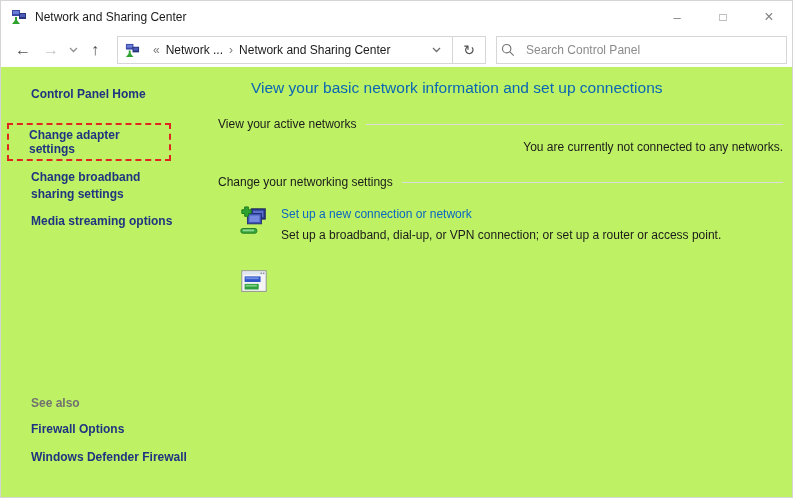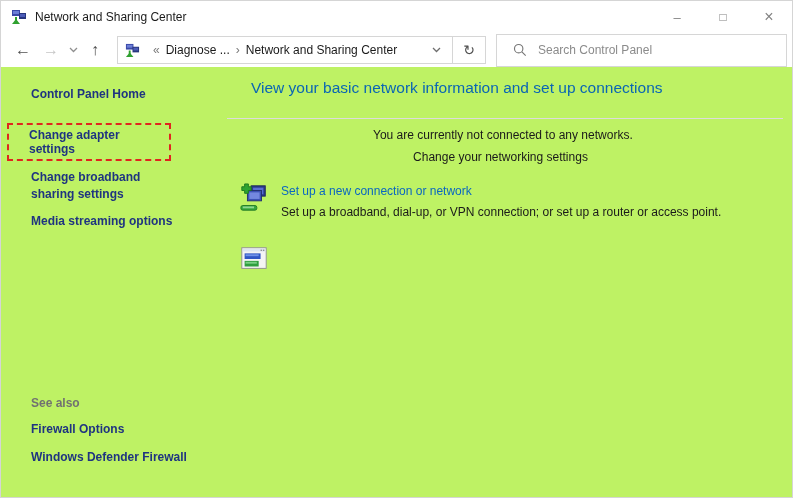--- a/index.html
+++ b/index.html
@@ -30,22 +30,22 @@
   .nav-btn.up { width:28px; color:#4f4f4f; }
   .addr-strip { margin-left:8px; width:369px; height:28px; border:1px solid #d6d6d6;
     display:flex; align-items:center; }
   .addr-main { flex:1; display:flex; align-items:center; height:100%; padding-left:7px; font-size:12px; }
   .addr-icon { width:15px; height:15px; margin-right:7px; flex:0 0 auto; }
   .crumb-sep { color:#7a7a7a; margin:0 6px; font-size:12px; }
   .crumb { color:#1a1a1a; white-space:nowrap; }
   .addr-drop { margin-left:auto; padding:0 11px; height:100%; display:flex; align-items:center; }
   .refresh-box { width:33px; height:100%; border-left:1px solid #d6d6d6;
     display:flex; align-items:center; justify-content:center; font-size:14px; color:#4f4f4f; }
-  .search-box { margin-left:10px; width:291px; height:33px; border:1px solid #d6d6d6;
-    display:flex; align-items:center; padding-left:16px; }
+  .search-box { margin-left:10px; width:291px; height:28px; border:1px solid #d6d6d6;
+    display:flex; align-items:center; padding-left:4px; }
   .search-box svg { flex:0 0 auto; }
   .search-box input { border:none; outline:none; flex:1; margin-left:11px; font-size:12px;
     font-family:"Liberation Sans", sans-serif; color:#1a1a1a; background:transparent; }
   .search-box input::placeholder { color:#8b8b8b; opacity:1; }
   
   .sidebar { position:absolute; top:66px; left:0; width:217px; bottom:0;
     padding:20px 10px 20px 30px; display:flex; flex-direction:column;
     font-size:12px; color:#1f3480;font-weight:bold; }
   .side-link { cursor:default; }
   .side-home { margin-bottom:22px; }
@@ -54,22 +54,22 @@
   .side-item { margin-bottom:10px; line-height:1.4; }
   .side-wrap { width:150px; }
   .see-also { margin-top:auto; }
   .see-also .hdr { color:#717171; margin-bottom:11px; }
   .see-also .side-item { margin-bottom:11px; }
   
   .main { position:absolute; top:66px; left:217px; right:0; bottom:0; padding-right:9px; }
   .main h1 { font-size:15.5px; font-weight:400; color:#0a66b4; margin:12px 0 20px 33px; }
   .sec-hdr { display:flex; align-items:center; font-size:12px; color:#1a1a1a; }
   .sec-hdr .rule { flex:1; border-top:1px solid #dcdcdc; margin-left:9px; margin-top:1px; }
-  .active-status { margin:9px 0 0 155px; font-size:12px; color:#1a1a1a; }
-  .sec2 { margin-top:8px;flex-direction:column; }
+  .active-status { margin:9px 0 0 155px; font-size:12px; color:#1a1a1a;text-align:right; }
+  .sec2 { margin-top:21px; }
   .net-items { margin-top:17px; }
   .net-item { display:flex; margin-left:21px; margin-bottom:25px; }
   .net-item .ico { width:30px; height:30px; margin-right:12px; flex:0 0 auto; }
   .net-item .txt { padding-top:1px; }
   .net-link { font-size:12px; color:#0a66c1; margin-bottom:7px; cursor:default; }
   .net-desc { font-size:12px; color:#1a1a1a; }
 </style>
 </head>
 <body>
 
@@ -106,21 +106,21 @@
       <div class="addr-main">
         <svg class="addr-icon" viewBox="0 0 16 16">
           <rect x="1" y="1" width="8" height="6" fill="#3a49a8"></rect>
           <rect x="2" y="2" width="6" height="3" fill="#6b7ed6"></rect>
           <rect x="8" y="4" width="7" height="6" fill="#28367e"></rect>
           <rect x="9" y="5" width="5" height="3" fill="#4c5cb8"></rect>
           <rect x="4" y="8" width="2" height="4" fill="#2fa12f"></rect>
           <path d="M1 15 L9 15 L5 10 Z" fill="#2fa12f"></path>
         </svg>
         <span class="crumb-sep">«</span>
-        <span class="crumb">Diagnose ...</span>
+        <span class="crumb">Network ...</span>
         <span class="crumb-sep">›</span>
         <span class="crumb">Network and Sharing Center</span>
         <div class="addr-drop">
           <svg width="9" height="6" viewBox="0 0 9 6">
             <polyline points="1,1 4.5,4.5 8,1" fill="none" stroke="#6e6e6e" stroke-width="1.3"></polyline>
           </svg>
         </div>
       </div>
       <div class="refresh-box">↻</div>
     </div>
@@ -149,20 +149,21 @@
       <div class="hdr">See also</div>
       <div class="side-link side-item">Firewall Options</div>
       <div class="side-link side-item">Windows Defender Firewall</div>
     </div>
   </div>
 
   <div class="main">
     <h1>View your basic network information and set up connections</h1>
 
     <div class="sec-hdr">
+      <span>View your active networks</span>
       <span class="rule"></span>
     </div>
     <div class="active-status">You are currently not connected to any networks.</div>
 
     <div class="sec-hdr sec2">
       <span>Change your networking settings</span>
       <span class="rule"></span>
     </div>
 
     <div class="net-items">

